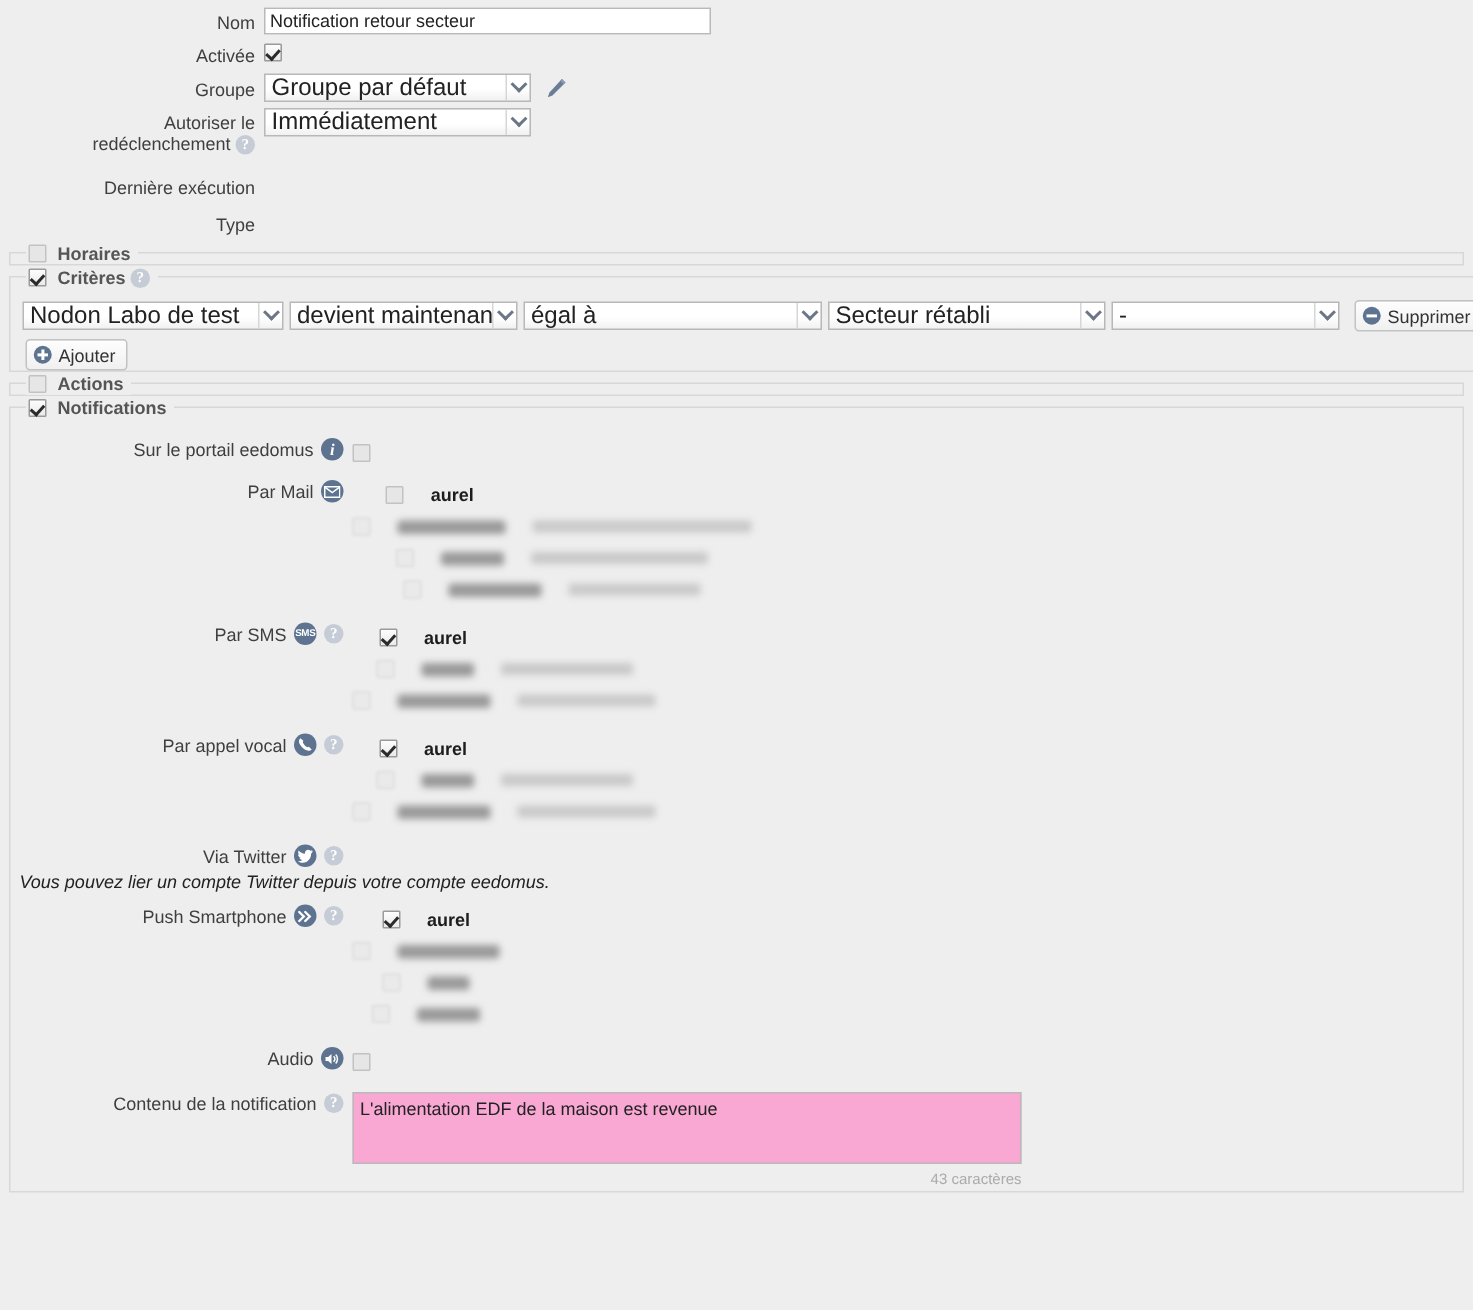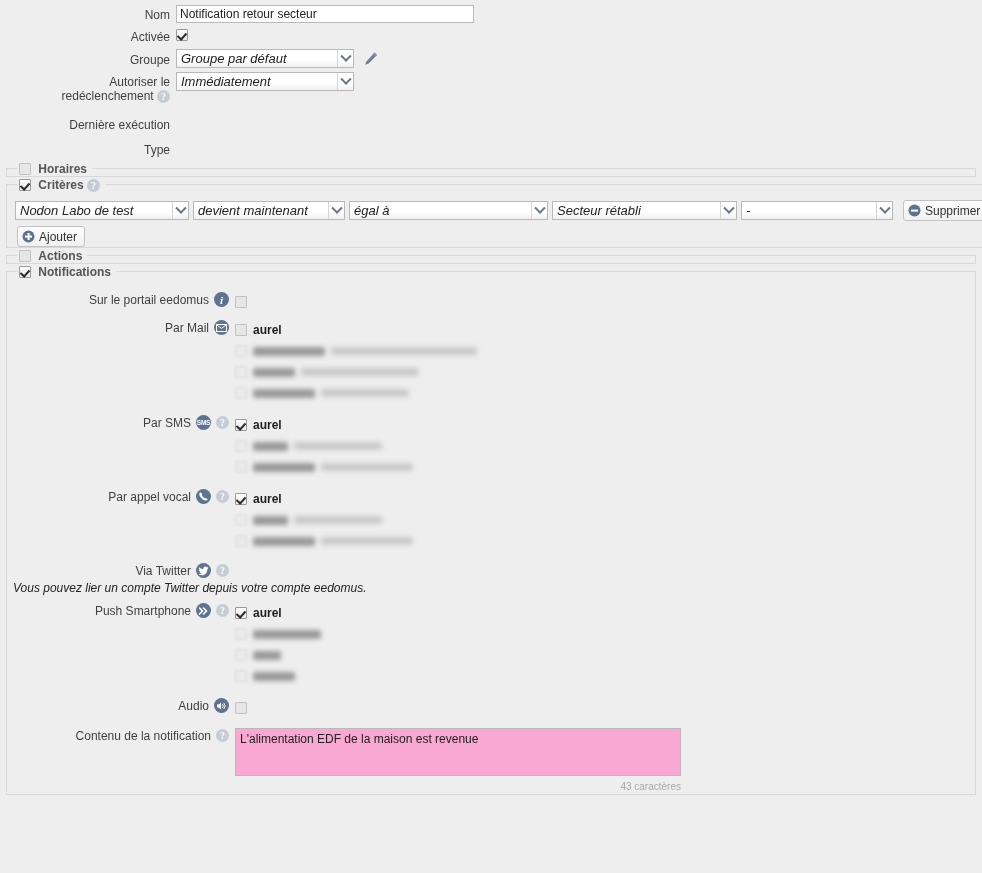--- a/index.html
+++ b/index.html
@@ -84,25 +84,24 @@
   }
 
   
   .sel {
     display: inline-flex;
     align-items: center;
     border: 1px solid #b8b8b8;
     background: linear-gradient(#ffffff 55%, #f1f1f1 100%);
     height: 19px;
     box-sizing: border-box;
-    font-size: 13px;
+    font-size: 16px;
     color: #222;
     cursor: pointer;
     position: relative;
-    font-style: italic;
   }
   .sel .selval {
     flex: 1 1 auto;
     padding: 0 4px;
     white-space: nowrap;
     overflow: hidden;
     line-height: 17px;
   }
   .sel .arrow {
     flex: 0 0 auto;
@@ -239,21 +238,22 @@
     flex: 0 0 auto;
   }
   .chan-icon.sms { font-size: 6.5px; letter-spacing: -0.2px; }
   .chan-icon.info { font-family: "Liberation Serif", serif; font-size: 11px; font-style: italic; }
 
   .recipients { }
   .rcp {
     display: flex;
     align-items: center;
     height: 21px;
-    gap: 6px;
+    gap: 18px;
+    justify-content: center;
   }
   .rcp .name {
     font-weight: bold;
     font-size: 12px;
     color: #1d1d1d;
   }
   
   .rcp.redacted .blur-name {
     display: inline-block;
     height: 9px;

